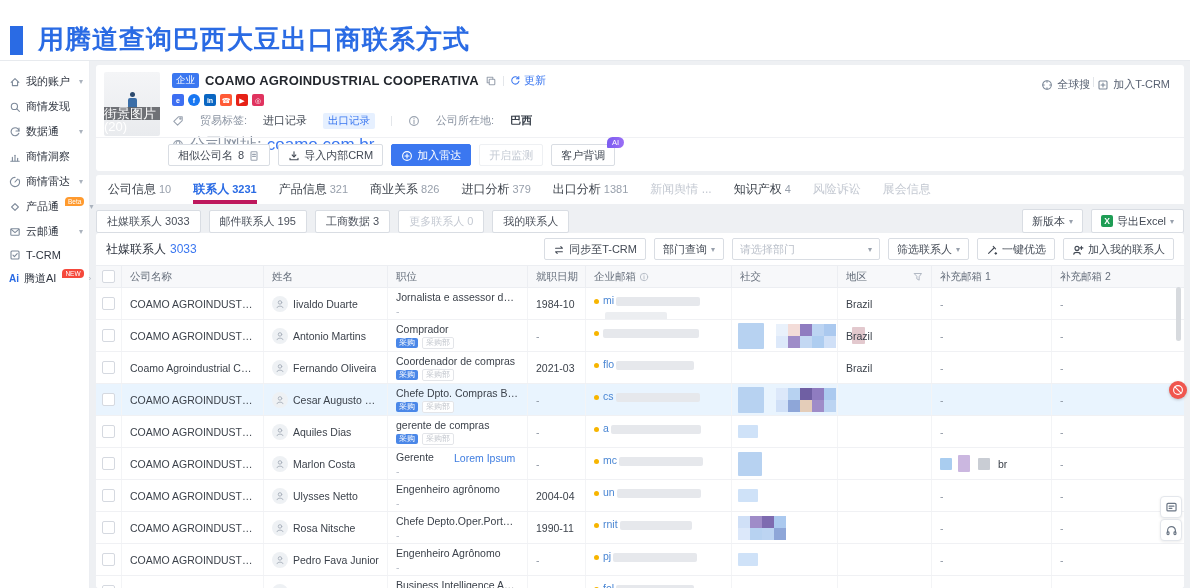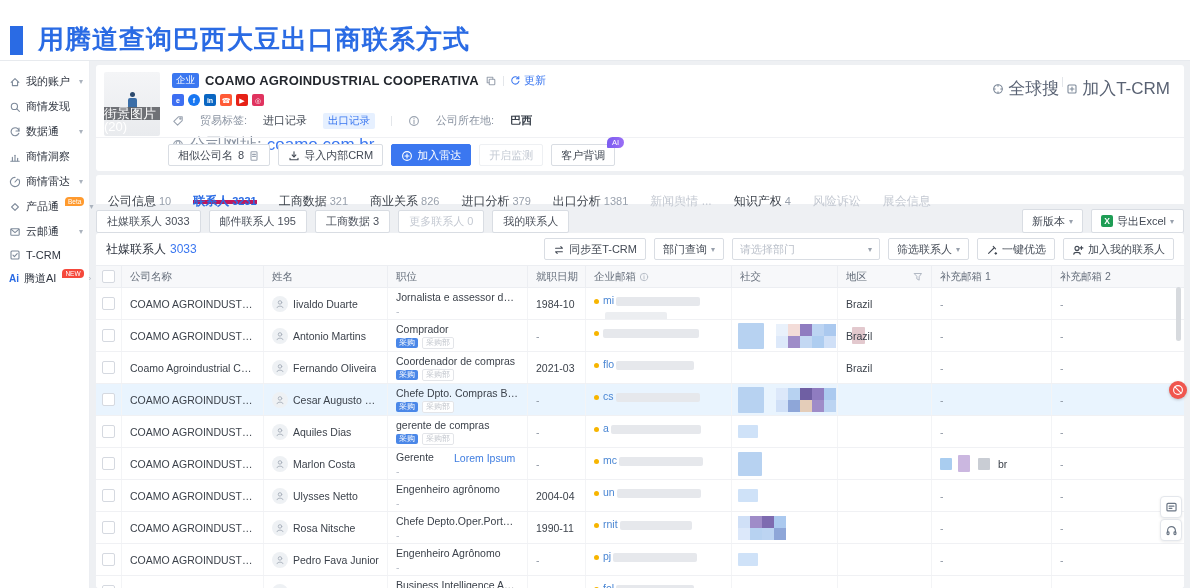--- a/index.html
+++ b/index.html
@@ -43,34 +43,34 @@
   .refresh{color:#3b77f0;font-size:11px;display:inline-flex;align-items:center;gap:3px;cursor:pointer}
   .crow2{display:flex;gap:4px;margin-top:5px;height:13px}
   .soc{width:12px;height:12px;border-radius:2px;color:#fff;font-size:7px;font-weight:700;display:inline-flex;align-items:center;justify-content:center;cursor:pointer;line-height:1}
   .soc.round{border-radius:50%}
   .crow3{display:flex;align-items:center;gap:16px;margin-top:6px;font-size:11px;color:#8a93a1;height:15px}
   .crow3 .dk{color:#434a55}
   .chip-exp{background:#e6f0ff;color:#3b77f0;padding:1px 5px;border-radius:2px;font-size:10.5px}
   .loc{color:#39404b;font-weight:600}
   .crow4{display:flex;align-items:center;gap:5px;margin-top:5px;font-size:17px;color:#8a93a1}
   .link{color:#3b77f0;cursor:pointer}
-  .ctop{position:absolute;right:14px;top:12px;display:flex;align-items:flex-start;gap:3px;font-size:17px;color:#596273}
+  .ctop{position:absolute;right:14px;top:12px;display:flex;align-items:flex-start;gap:3px;font-size:11px;color:#596273}
   .ctop .titem{display:inline-flex;align-items:center;gap:4px;cursor:pointer}
   .ctop .gico{color:#7e8a9a}
   .cdivider{position:absolute;left:0;right:0;top:72px;border-top:1px solid #f0f1f4}
   .cactions{position:absolute;left:72px;top:79px;display:flex;gap:8px}
   .abtn{position:relative;height:22px;font-size:11px;padding:0 9px;border:1px solid #d9dde3;border-radius:2px;background:#fff;color:#434a55;display:inline-flex;align-items:center;gap:4px;cursor:pointer;font-family:inherit}
   .abtn .cnt{margin-left:1px}
   .abtn.primary{background:#3b77f0;border-color:#3b77f0;color:#fff}
   .abtn.disabled{color:#c5cbd4;border-color:#eef0f3;cursor:default}
   .aibadge{position:absolute;top:-8px;right:-10px;background:linear-gradient(90deg,#7b5cf0,#9a6ef5);color:#fff;font-size:7.5px;font-style:normal;padding:1px 5px;border-radius:6px 6px 6px 1px}
 
   
   .tabs{position:absolute;left:6px;right:6px;top:114px;height:29px;background:#fff;display:flex;gap:22px;padding-left:12px;box-sizing:border-box;border-radius:3px 3px 0 0}
-  .tab{font-size:12px;color:#3c424b;padding-top:18px;cursor:pointer;white-space:nowrap}
+  .tab{font-size:12px;color:#3c424b;padding-top:6px;cursor:pointer;white-space:nowrap}
   .tab em{font-style:normal;color:#98a0ac;margin-left:3px;font-size:11px}
   .tab.active{color:#2a6be4;font-weight:700;border-bottom:4px solid #be185d;box-sizing:border-box}
   .tab.active em{color:#2a6be4}
   .tab.disabled{color:#c4c9d2}
 
   
   .chipband{position:absolute;left:6px;right:6px;top:147px;height:26px;display:flex;justify-content:space-between;align-items:center}
   .chips{display:flex;gap:8px}
   .chip{background:#fff;border:1px solid #d9dde3;border-radius:2px;font-size:11px;color:#4a505b;padding:3px 10px;cursor:pointer;white-space:nowrap}
   .chip.disabled{color:#c4c9d2}
@@ -352,21 +352,21 @@
           <button class="abtn">
             <span>客户背调</span>
             <i class="aibadge">AI</i>
           </button>
         </div>
     </section>
 
     <nav class="tabs" id="tabs">
         <div class="tab"><span>公司信息</span><em>10</em></div>
         <div class="tab active"><span>联系人</span><em>3231</em></div>
-        <div class="tab"><span>工商数据</span><em>321</em></div>
+        <div class="tab"><span>产品信息</span><em>321</em></div>
         <div class="tab"><span>商业关系</span><em>826</em></div>
         <div class="tab"><span>进口分析</span><em>379</em></div>
         <div class="tab"><span>出口分析</span><em>1381</em></div>
         <div class="tab disabled"><span>新闻舆情 ...</span></div>
         <div class="tab"><span>知识产权</span><em>4</em></div>
         <div class="tab disabled"><span>风险诉讼</span></div>
         <div class="tab disabled"><span>展会信息</span></div>
       </nav>
 
     <div class="chipband">

